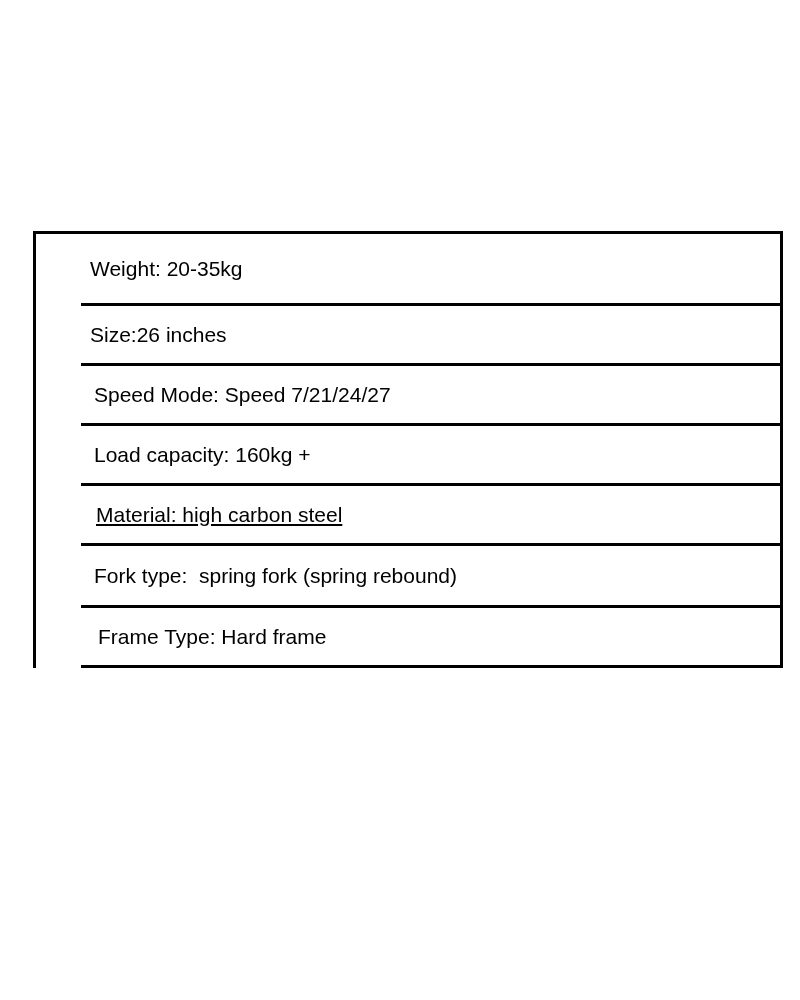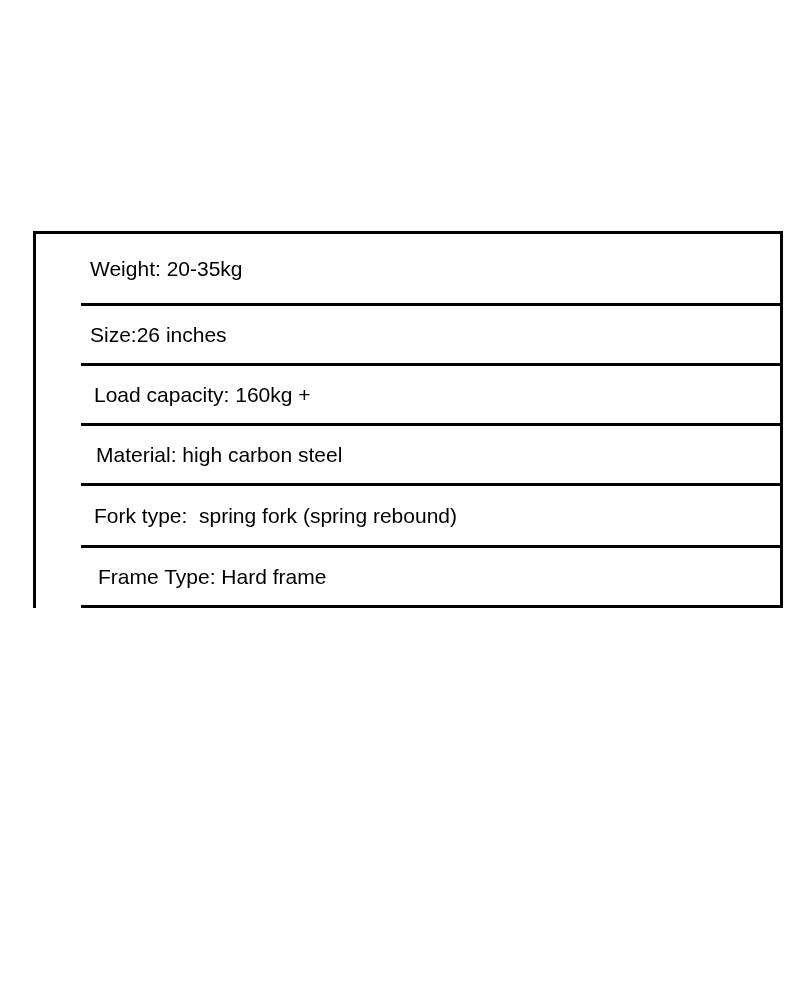--- a/index.html
+++ b/index.html
@@ -40,21 +40,21 @@
   }
   
   .r0 { height: 72px; }
   .r0 .spec-text { padding-left: 9px; }
   .r1 { height: 60px; }
   .r1 .spec-text { padding-left: 9px; }
   .r2 { height: 60px; }
   .r2 .spec-text { padding-left: 13px; }
   .r3 { height: 60px; }
   .r3 .spec-text { padding-left: 13px; }
-  .r4 { height: 60px; }
+  .r4 { height: 60px; text-decoration: underline; }
   .r4 .spec-text { padding-left: 15px; }
   .r5 { height: 60px; }
   .r5 .spec-text { padding-left: 11px; }
   .r6 { height: 62px; }
   .r6 .spec-text { padding-left: 13px; }
   .r7 { height: 60px; }
   .r7 .spec-text { padding-left: 17px; }
 </style>
 </head>
 <body>
@@ -62,20 +62,23 @@
 <div id="spec-table">
 
   <div class="spec-row r0">
     <span class="spec-text">Weight: 20-35kg</span>
   </div>
 
   <div class="spec-row r1">
     <span class="spec-text">Size:26 inches</span>
   </div>
 
+  <div class="spec-row r2">
+    <span class="spec-text">Speed Mode: Speed 7/21/24/27</span>
+  </div>
 
   <div class="spec-row r3">
     <span class="spec-text">Load capacity: 160kg +</span>
   </div>
 
   <div class="spec-row r4">
     <span class="spec-text">Material: high carbon steel</span>
   </div>
 
 

